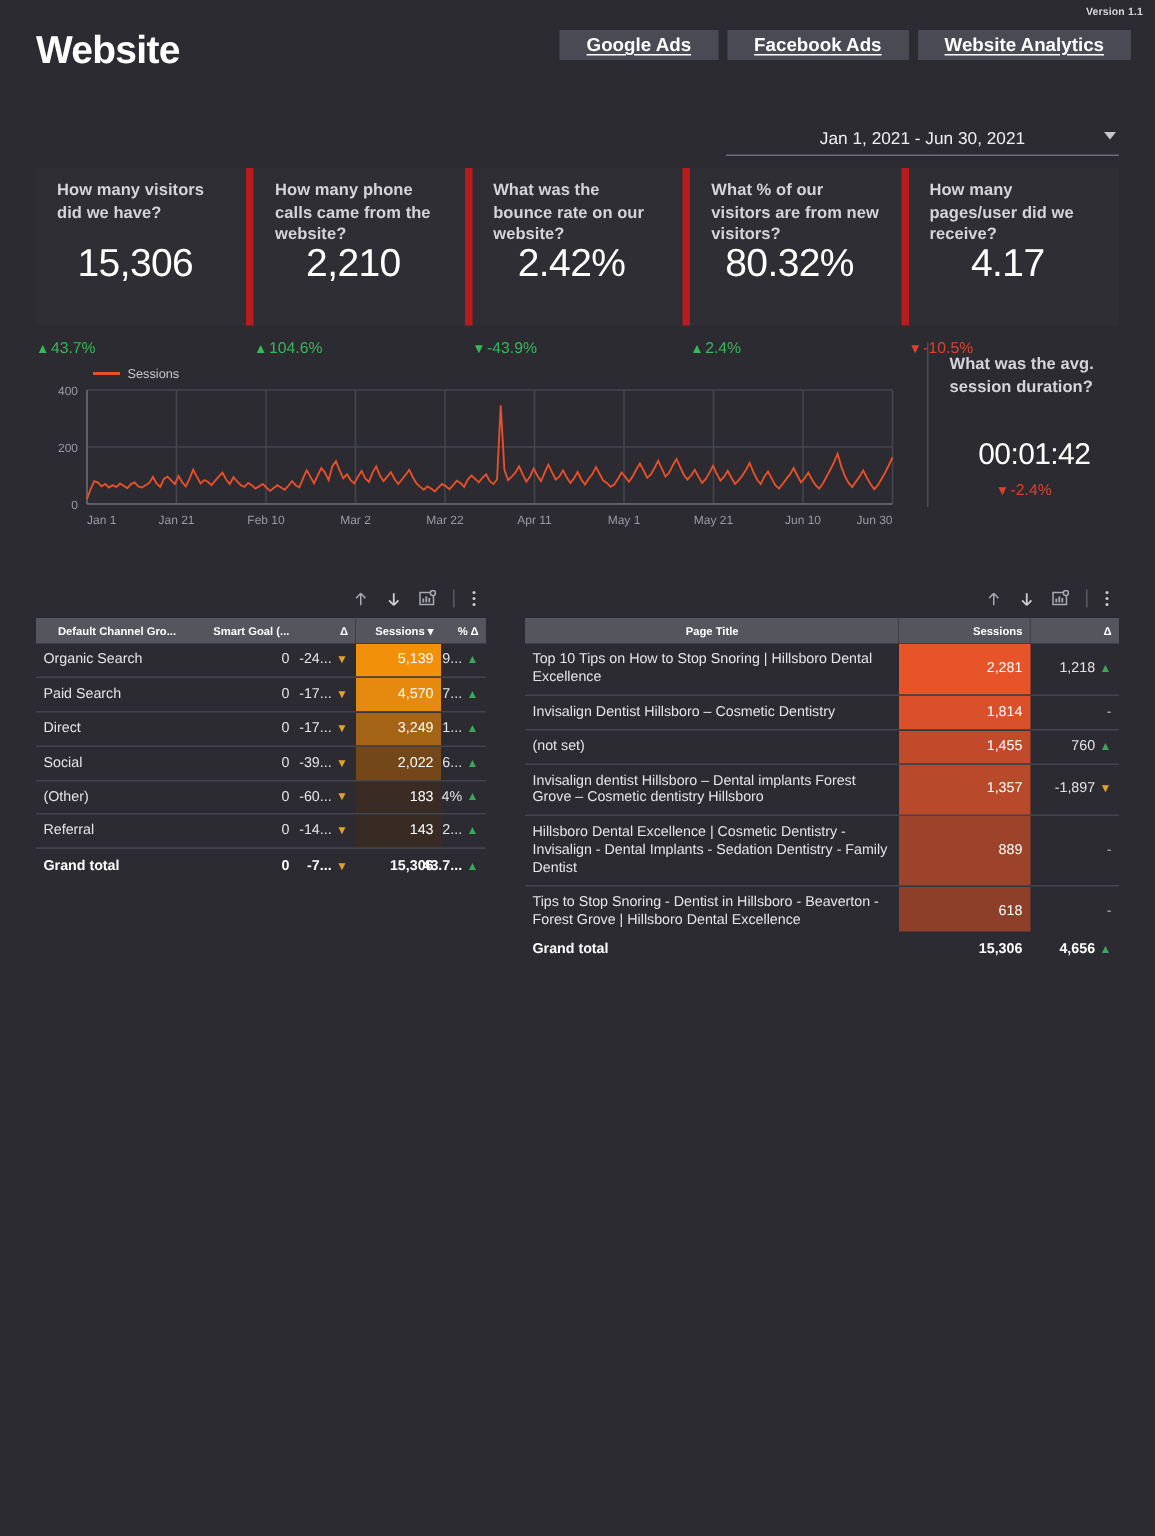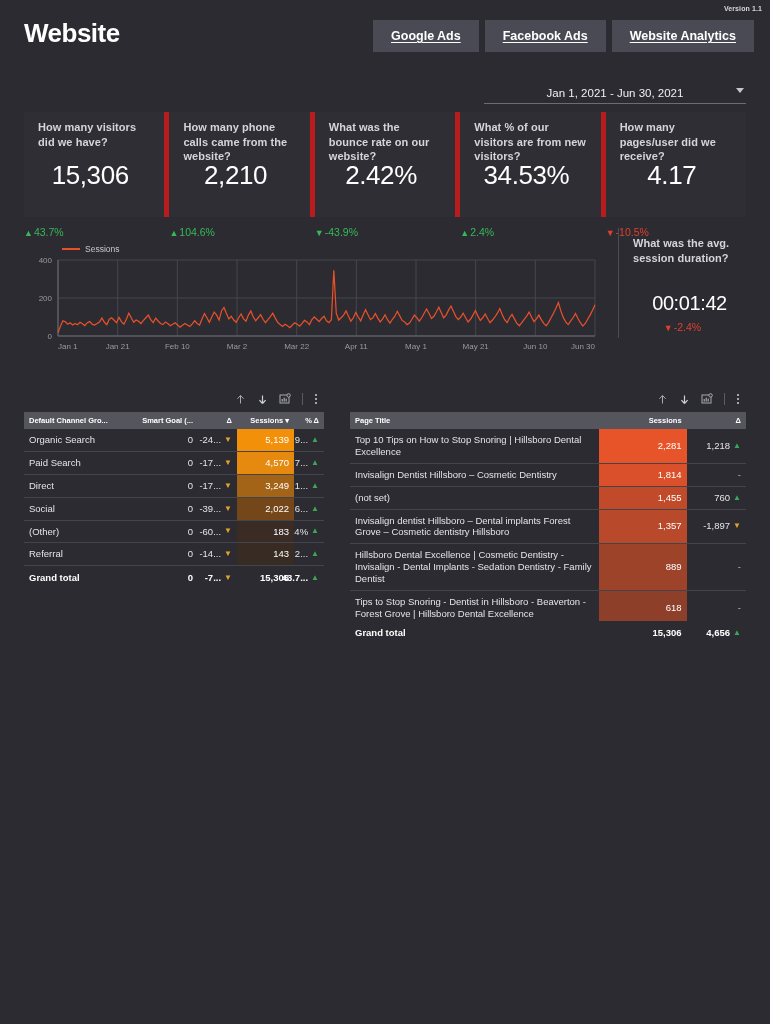--- a/index.html
+++ b/index.html
@@ -21,21 +21,21 @@
     position: absolute; left: 24px; top: 20px;
     font-size: 26px; font-weight: bold; color: #ffffff;
     letter-spacing: -.5px; line-height: 1;
   }
   .navbtns {
     position: absolute; right: 16px; top: 20px;
     display: flex; gap: 6px;
   }
   .navbtn {
     background: #4a4a55;
-    height: 32px; display: flex; align-items: center; justify-content: center;
+    height: 20px; display: flex; align-items: center; justify-content: center;
     padding: 0 18px;
     color: #ffffff; font-size: 12.5px; font-weight: bold;
     text-decoration: underline; text-underline-offset: 2px;
     cursor: pointer; white-space: nowrap;
   }
 
   
   .datefilter {
     position: absolute; right: 24px; top: 82px;
     width: 262px; height: 22px;
@@ -123,21 +123,21 @@
   .ticon { cursor: pointer; display: flex; align-items: center; }
   .tdiv { width: 1px; height: 12px; background: #5b5b65; }
 
   table { width: 100%; border-collapse: collapse; table-layout: fixed; }
   thead th {
     background: #55555e; color: #ffffff;
     font-size: 7.5px; font-weight: bold;
     padding: 4px 5px; text-align: right; height: 16px;
     white-space: nowrap; overflow: hidden;
   }
-  thead th.left { text-align: left; margin-left: 44px; }
+  thead th.left { text-align: center; margin-left: 44px; }
   tbody td {
     font-size: 9.5px; color: #e4e4e8;
     padding: 5px 5px; text-align: right;
     border-bottom: 1px solid #44444d;
     overflow: hidden; line-height: 1.25;
   }
   tbody td.left { text-align: left; }
   tfoot td {
     font-size: 9.5px; font-weight: bold; color: #ffffff;
     padding: 6px 5px 4px 5px; text-align: right;
@@ -185,21 +185,21 @@
   </div>
   <div class="kpi">
     <div class="kpi-q">What was the bounce rate on our website?</div>
     <div class="kpi-v">2.42%</div>
     <div class="kpi-d up">
       <span class="arr">▼</span><span>-43.9%</span>
     </div>
   </div>
   <div class="kpi">
     <div class="kpi-q">What % of our visitors are from new visitors?</div>
-    <div class="kpi-v">34.53%</div>
+    <div class="kpi-v">80.32%</div>
     <div class="kpi-d up">
       <span class="arr">▲</span><span>2.4%</span>
     </div>
   </div>
   <div class="kpi">
     <div class="kpi-q">How many pages/user did we receive?</div>
     <div class="kpi-v">4.17</div>
     <div class="kpi-d down">
       <span class="arr">▼</span><span>-10.5%</span>
     </div>

